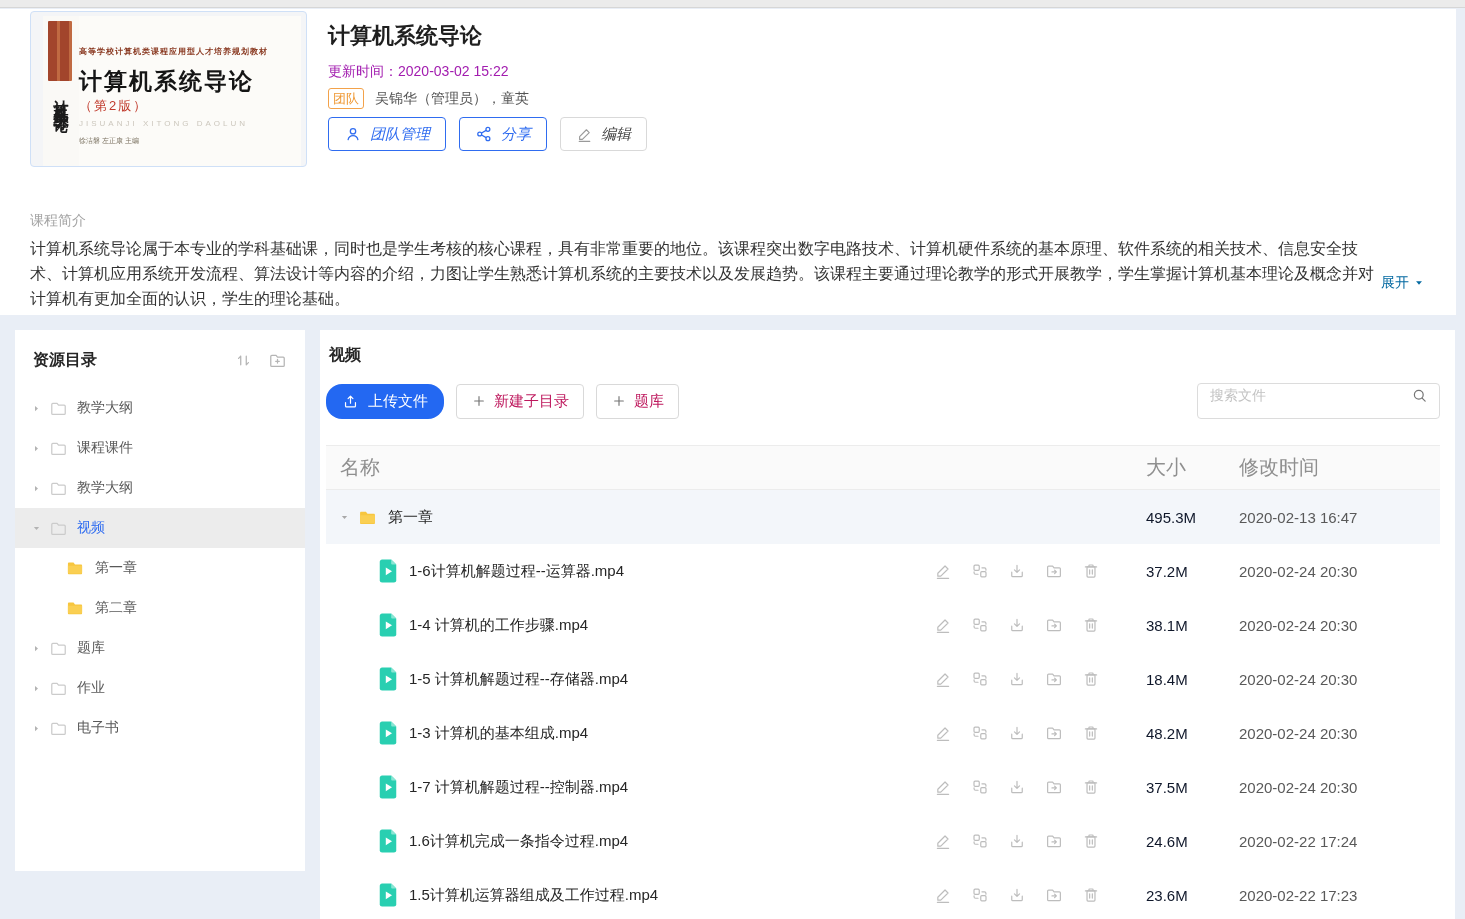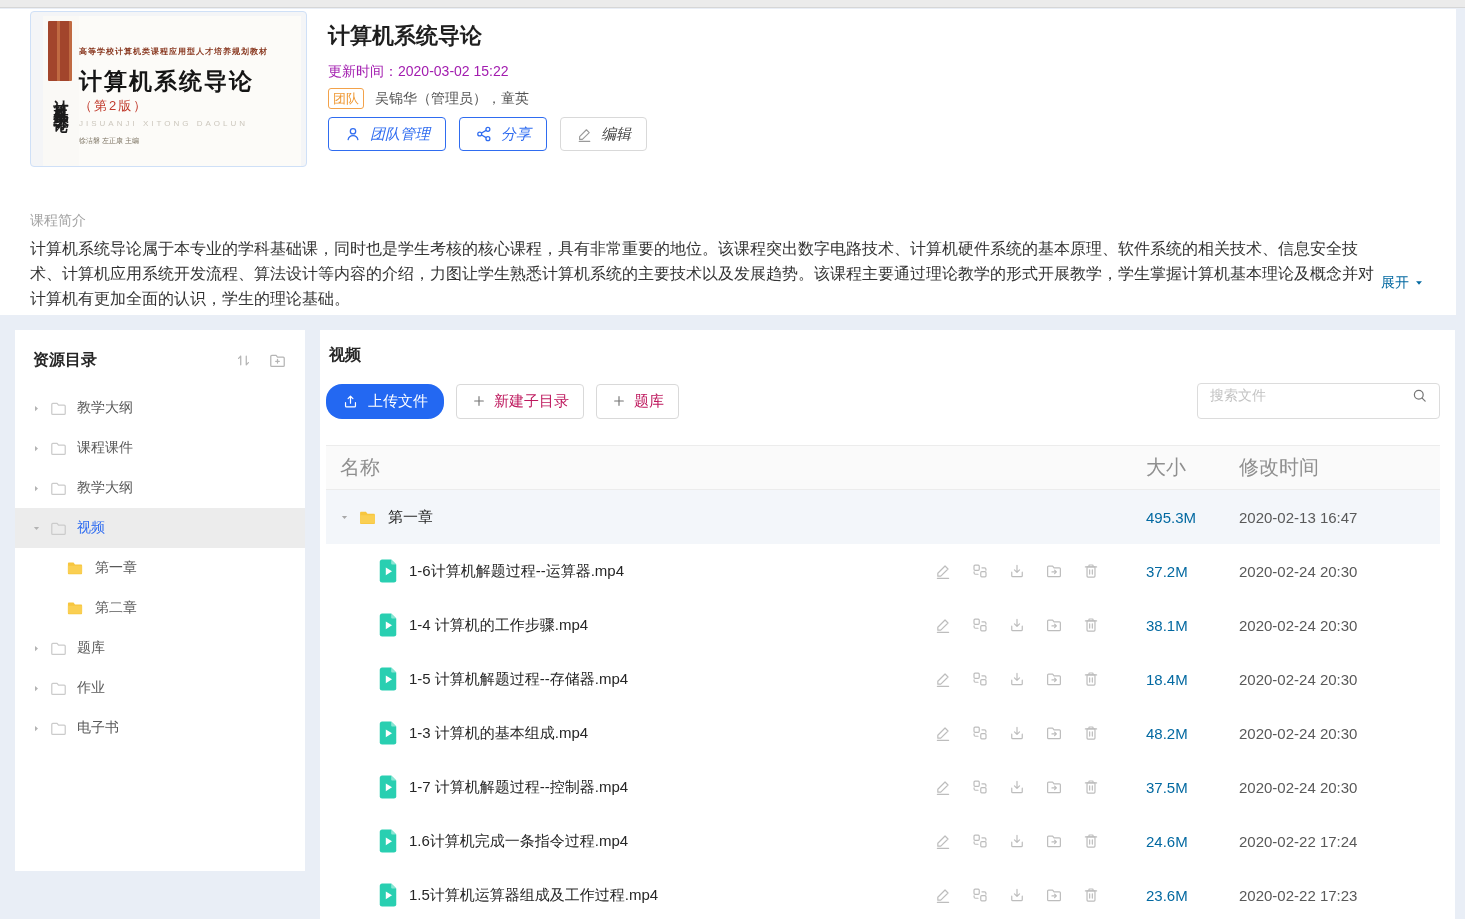--- a/index.html
+++ b/index.html
@@ -69,21 +69,21 @@
   .thead { display:flex; align-items:center; height:45px; background:#fafafa; border-top:1px solid #ececec; border-bottom:1px solid #ececec; color:#8f8f8f; font-size:20px; }
   .row { display:flex; align-items:center; height:54px; font-size:15px; color:#262626; }
   .folder-row { background:#f3f6fa; }
   .cell-name { flex:1; min-width:0; display:flex; align-items:center; padding-left:14px; white-space:nowrap; overflow:hidden; }
   .folder-row .caret-box { color:#a8a8a8; margin-right:8px; display:flex; }
   .folder-row .folder { margin-right:10px; }
   .file-row .cell-name { padding-left:51px; }
   .file-row .file-ic { margin-right:10px; }
   .cell-actions { width:192px; display:flex; align-items:center; gap:19px; padding-left:16px; color:#bdbdbd; }
   .cell-actions .ic { cursor:pointer; }
-  .cell-size { width:115px; padding-left:36px; color:#0369a1; }
+  .cell-size { width:115px; padding-left:36px; color:#0f172a; }
   .cell-date { width:215px; padding-left:14px; color:#595959; }
   .thead .cell-size, .thead .cell-date { color:#8f8f8f; }
 </style>
 </head>
 <body>
 
 <svg width="0" height="0" style="position:absolute" aria-hidden="true">
   <defs>
     <symbol id="i-caret-right" viewBox="0 0 24 24">
         <path d="M8 5l8 7-8 7z" fill="currentColor"></path>

